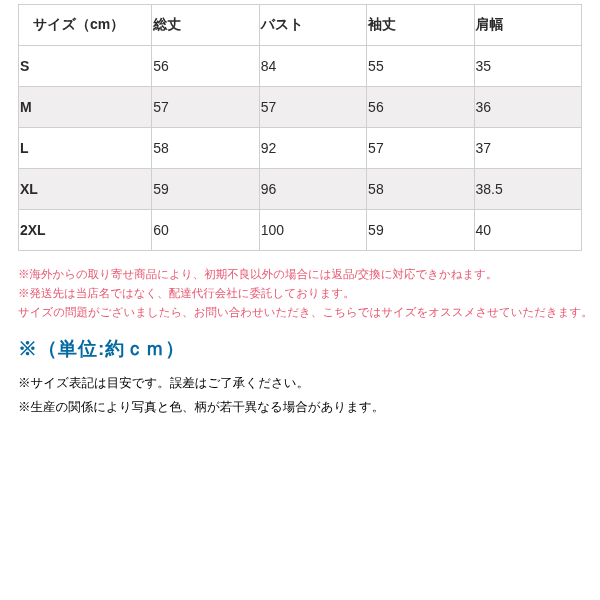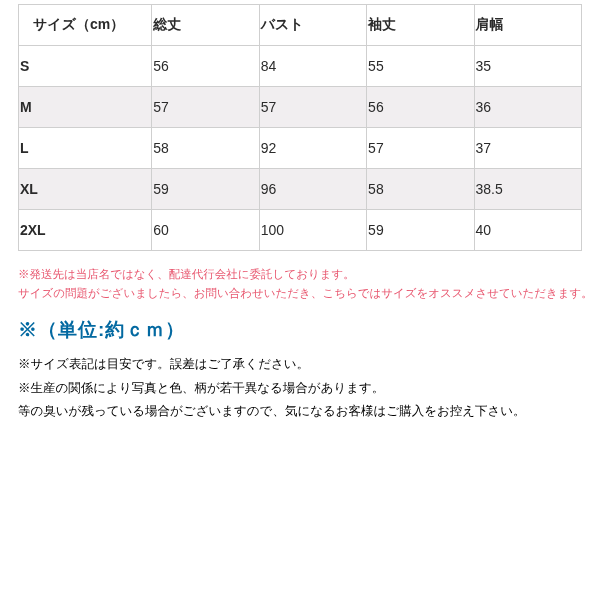--- a/index.html
+++ b/index.html
@@ -179,25 +179,25 @@
         <td class="row-head">2XL</td>
         <td>60</td>
         <td>100</td>
         <td>59</td>
         <td>40</td>
       </tr>
     </tbody>
   </table>
 
   <div class="notes-pink">
+    <div>※海外からの取り寄せ商品により、初期不良以外の場合には返品/交換に対応できかねます。</div>
     <div>※発送先は当店名ではなく、配達代行会社に委託しております。</div>
     <div>サイズの問題がございましたら、お問い合わせいただき、こちらではサイズをオススメさせていただきます。</div>
   </div>
 
   <div class="unit-line">※（単位:約ｃｍ）</div>
 
   <div class="notes-black">
     <div>※サイズ表記は目安です。誤差はご了承ください。</div>
     <div>※生産の関係により写真と色、柄が若干異なる場合があります。</div>
-    <div>等の臭いが残っている場合がございますので、気になるお客様はご購入をお控え下さい。</div>
   </div>
 
 </div>
 
 </body></html>

